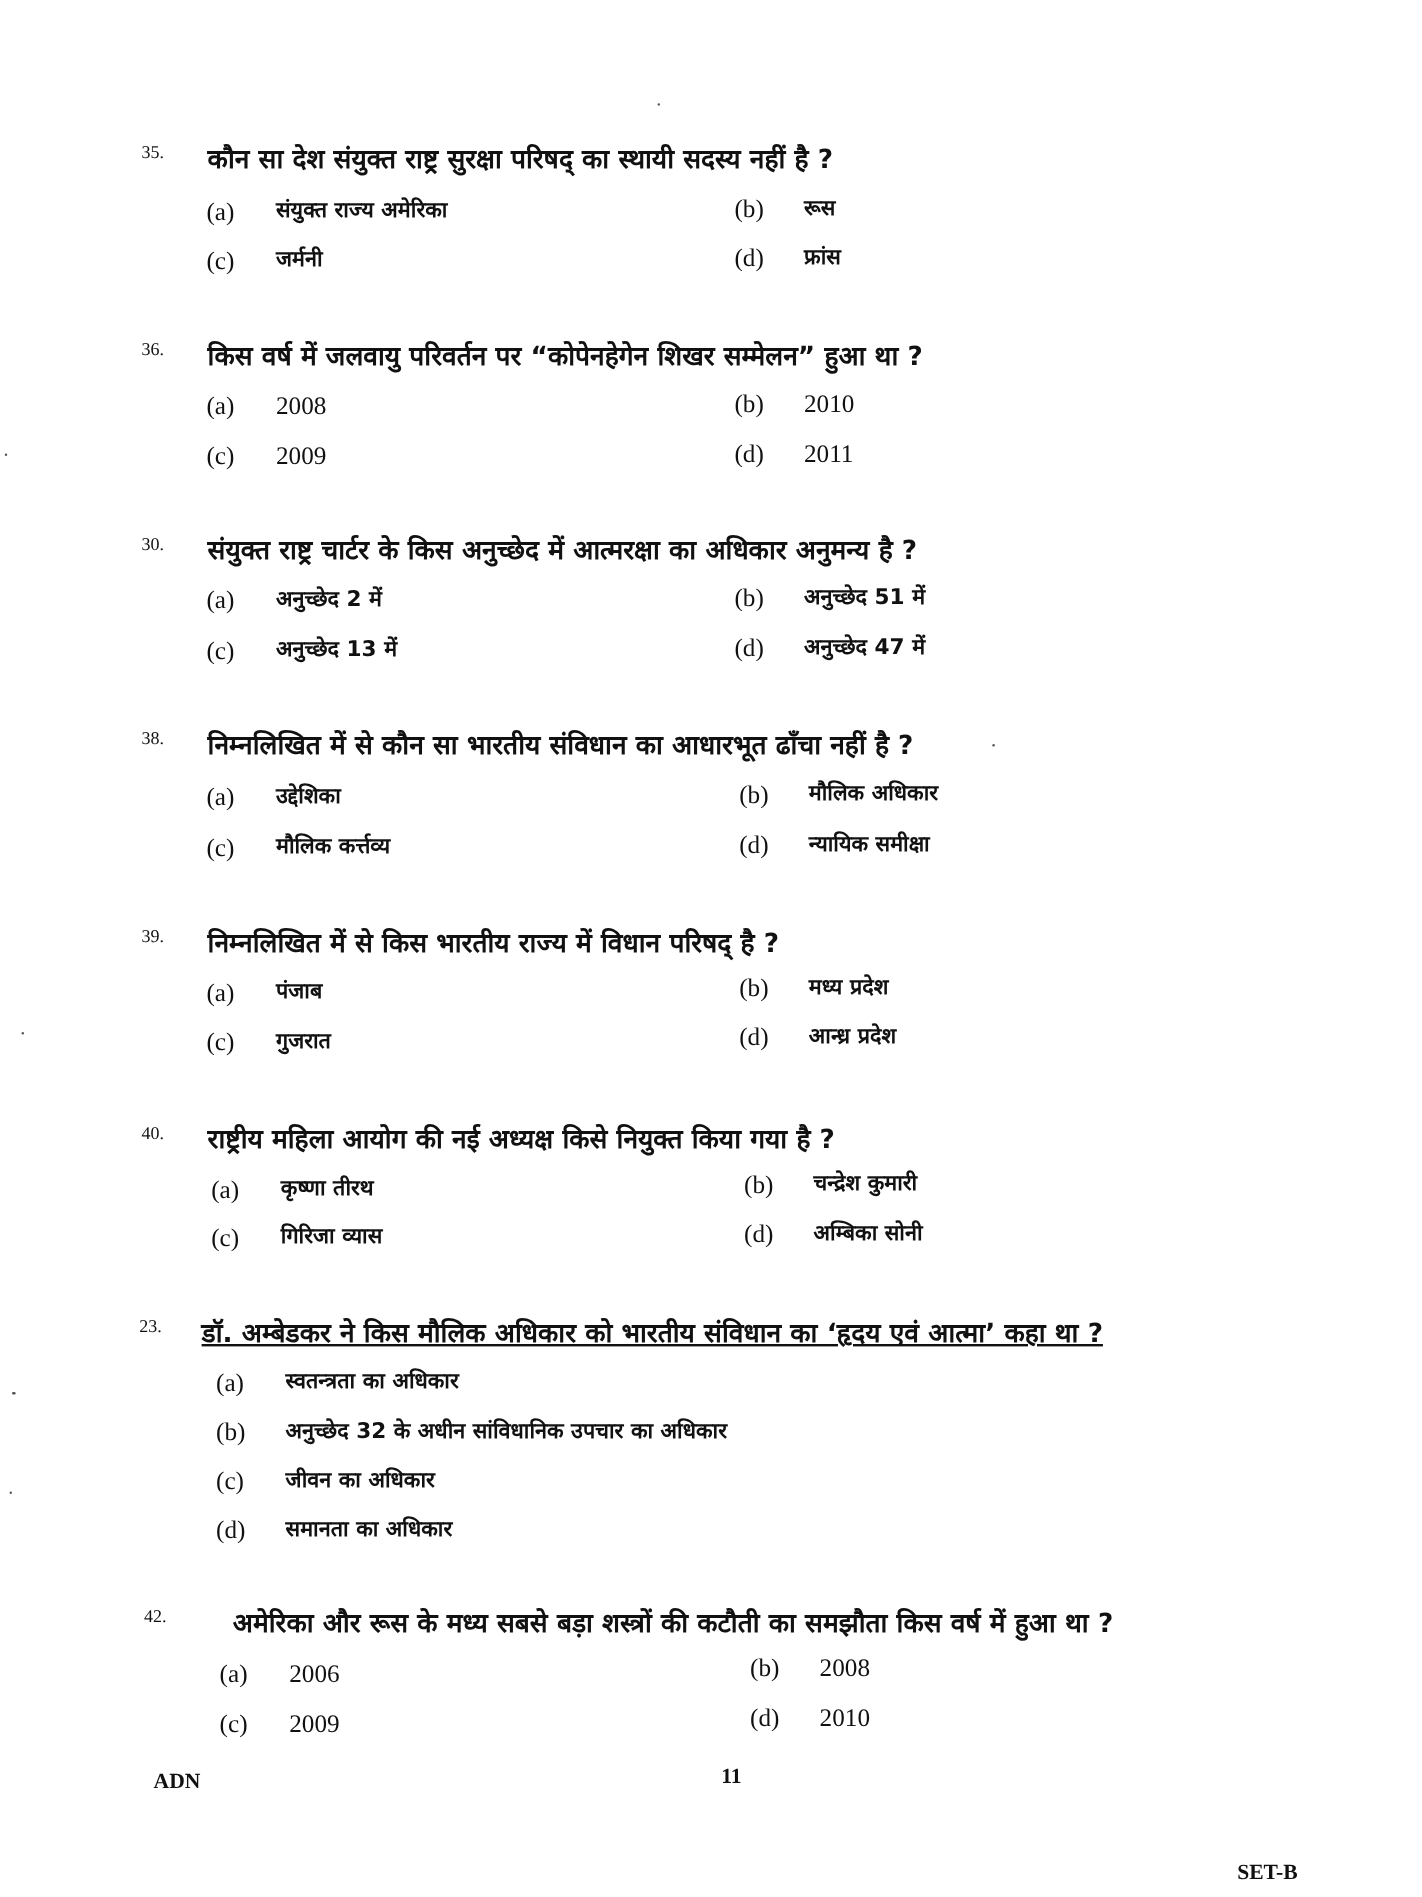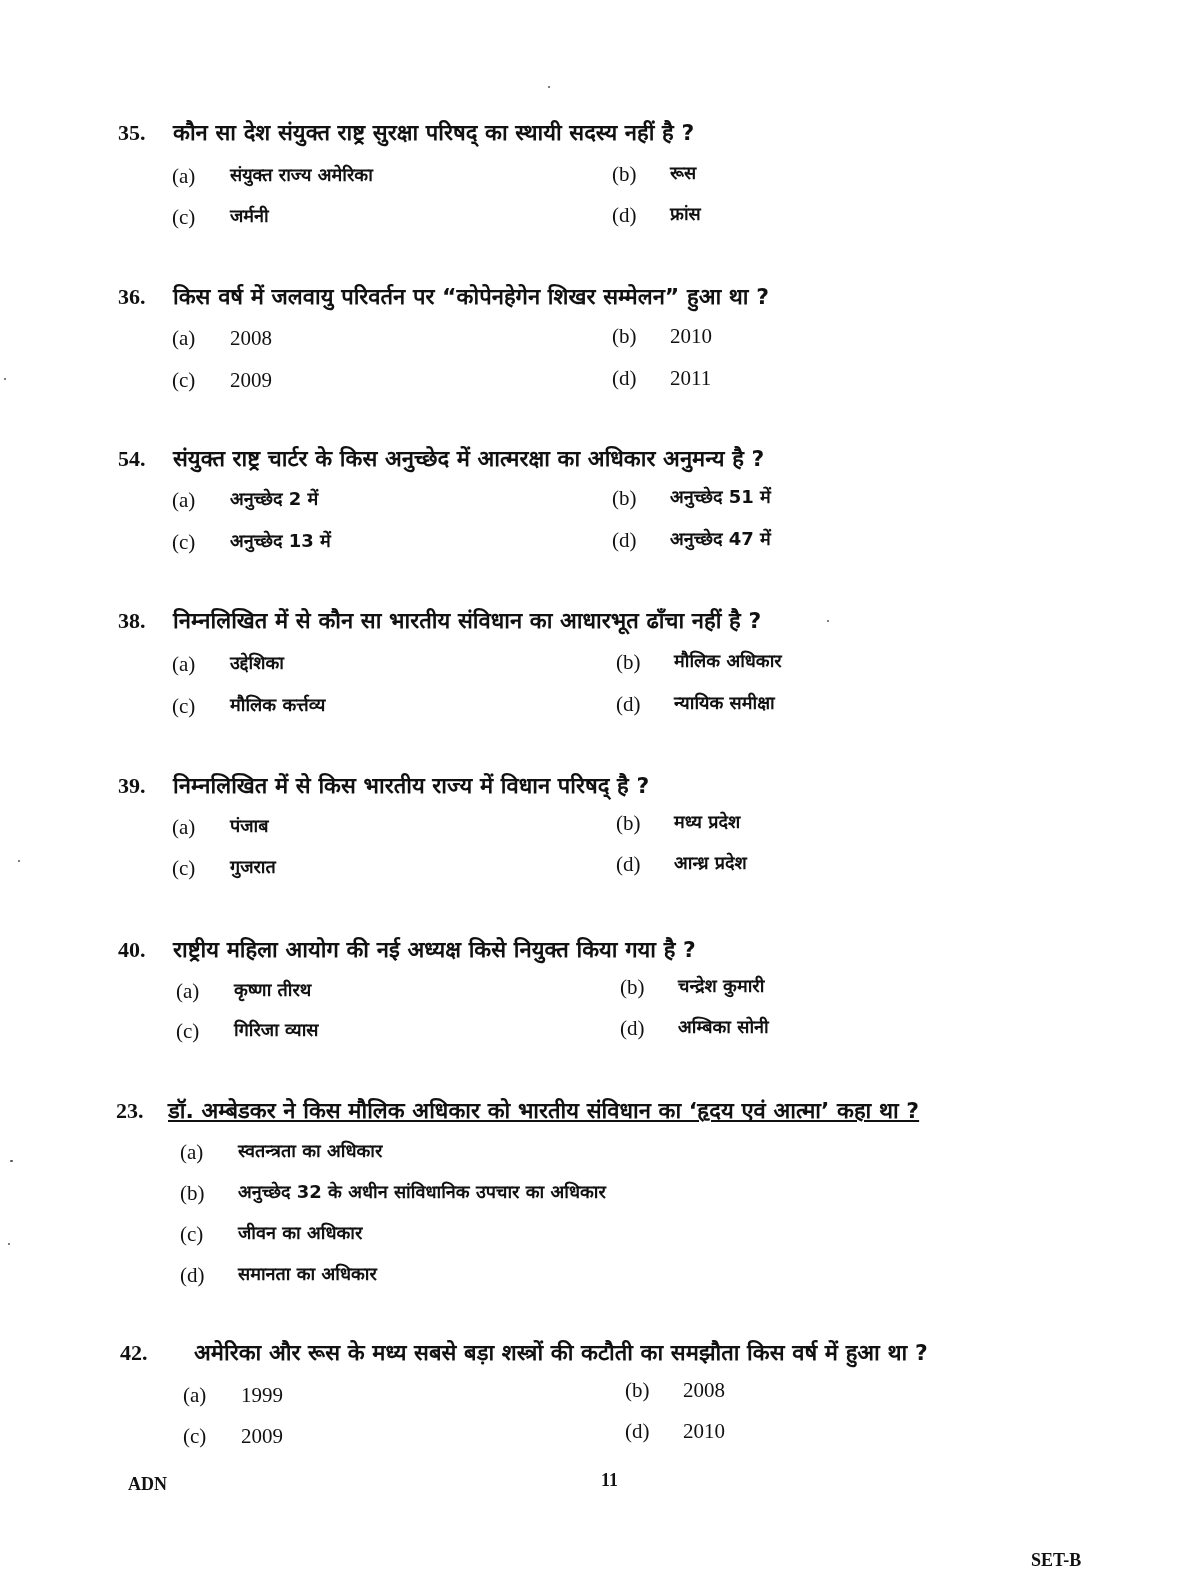--- a/index.html
+++ b/index.html
@@ -3,21 +3,21 @@
   <meta charset="utf-8">
   <style>
     html, body { margin: 0; padding: 0; background: #ffffff; }
     body {
       width: 1185px; height: 1581px; position: relative; overflow: hidden;
       font-family: "Liberation Serif", "DejaVu Serif", serif;
       color: #111111;
     }
     .q { position: absolute; left: 0; width: 1185px; }
     .q-head { position: absolute; left: 118px; font-size: 21px; white-space: nowrap; }
-    .q-num { position: absolute; left: 0; top: 0; font-weight: bold; font-size: 22px; }
+    .q-num { position: absolute; left: 0; top: 0; font-weight: normal; font-size: 15px; }
     .q-text { position: absolute; left: 55px; top: -4px; font-family: "DejaVu Sans", sans-serif; font-size: 22px; font-weight: bold; }
     .opt { position: absolute; font-size: 21px; white-space: nowrap; }
     .opt-letter { position: absolute; left: 0; top: 0; }
     .opt-text { position: absolute; left: 58px; top: -2px; font-family: "DejaVu Sans", sans-serif; font-size: 18px; font-weight: bold; }
     .opt-text.num { font-family: "Liberation Serif", serif; font-size: 21px; font-weight: normal; top: 0; }
     .footer { position: absolute; top: 1472px; font-weight: bold; font-size: 18px; }
     .speck { position: absolute; width: 2px; height: 2px; background: #555; border-radius: 1px; }
   </style>
 </head>
 <body>
@@ -63,21 +63,21 @@
       <span class="opt-text num">2009</span>
     </div>
   <div class="opt" style="left:612px; top:82px;">
       <span class="opt-letter">(d)</span>
       <span class="opt-text num">2011</span>
     </div>
 </div>
 
 <div class="q" style="top:446px;">
   <div class="q-head">
-    <span class="q-num">54.</span>
+    <span class="q-num">30.</span>
     <span class="q-text">संयुक्त राष्ट्र चार्टर के किस अनुच्छेद में आत्मरक्षा का अधिकार अनुमन्य है ?</span>
   </div>
   <div class="opt" style="left:172px; top:42px;">
       <span class="opt-letter">(a)</span>
       <span class="opt-text">अनुच्छेद 2 में</span>
     </div>
   <div class="opt" style="left:612px; top:40px;">
       <span class="opt-letter">(b)</span>
       <span class="opt-text">अनुच्छेद 51 में</span>
     </div>
@@ -183,21 +183,21 @@
     </div>
 </div>
 
 <div class="q" style="top:1340px;">
   <div class="q-head" style="left:120px;">
     <span class="q-num">42.</span>
     <span class="q-text" style="left:74px;">अमेरिका और रूस के मध्य सबसे बड़ा शस्त्रों की कटौती का समझौता किस वर्ष में हुआ था ?</span>
   </div>
   <div class="opt" style="left:183px; top:43px;">
       <span class="opt-letter">(a)</span>
-      <span class="opt-text num">1999</span>
+      <span class="opt-text num">2006</span>
     </div>
   <div class="opt" style="left:625px; top:38px;">
       <span class="opt-letter">(b)</span>
       <span class="opt-text num">2008</span>
     </div>
   <div class="opt" style="left:183px; top:84px;">
       <span class="opt-letter">(c)</span>
       <span class="opt-text num">2009</span>
     </div>
   <div class="opt" style="left:625px; top:79px;">

